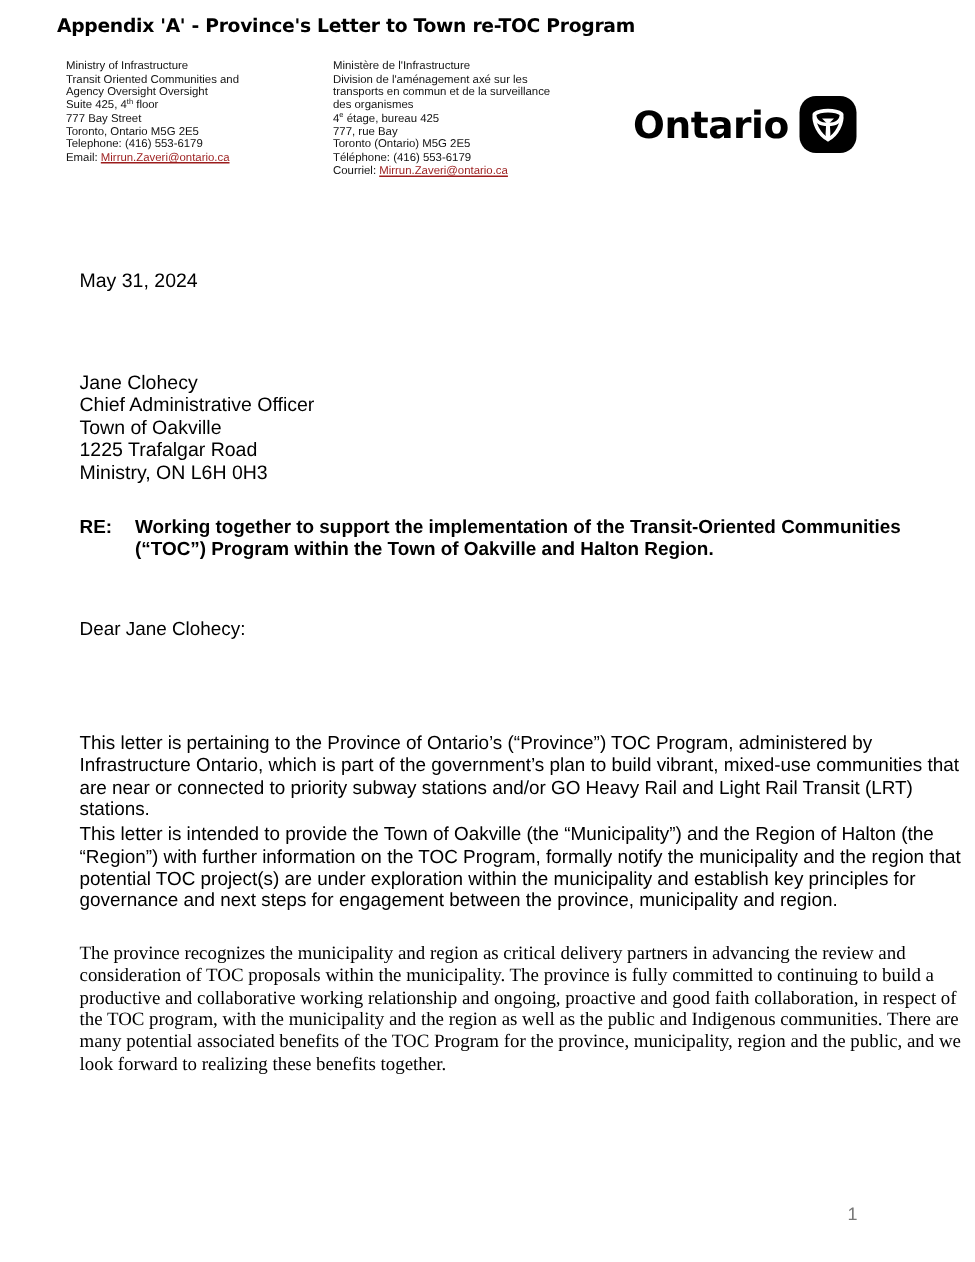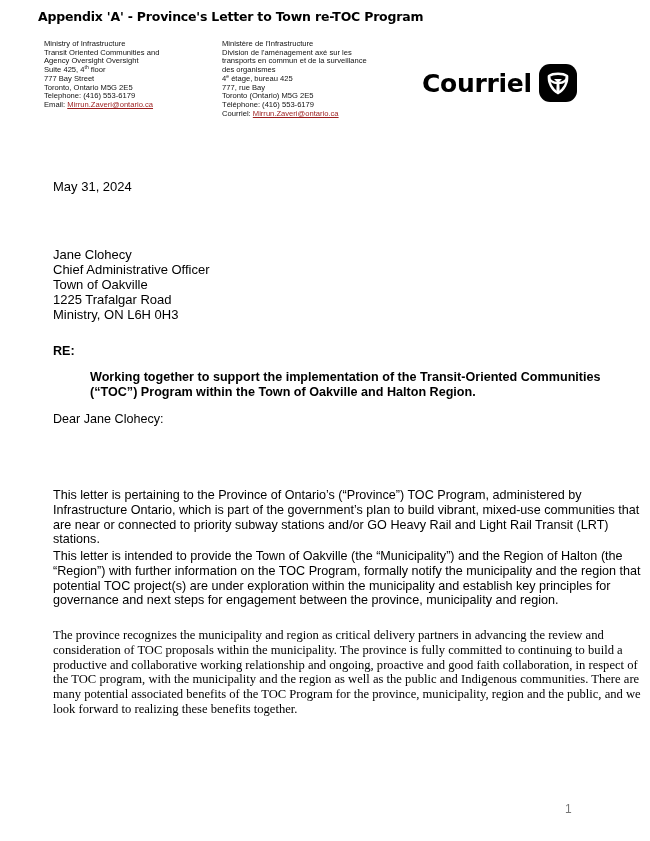--- a/index.html
+++ b/index.html
@@ -24,21 +24,21 @@
       width: 38px; height: 38px; margin-left: 7px; background: #000; border-radius: 11px;
       display: flex; align-items: center; justify-content: center;
     }
 
     .date { position: absolute; left: 53px; top: 179px; font-size: 13px; }
 
     .recipient { position: absolute; left: 53px; top: 247px; font-size: 13px; line-height: 15px; }
 
     .re { position: absolute; left: 53px; top: 344px; font-size: 12.6px; font-weight: bold; line-height: 15px; display: flex; }
     .re-label { width: 37px; }
-    .re-text { width: 560px; margin-top: 26px; }
+    .re-text { width: 560px; }
 
     .salutation { position: absolute; left: 53px; top: 412px; font-size: 12.6px; }
 
     .para { position: absolute; left: 53px; width: 590px; font-size: 12.6px; line-height: 14.8px; margin-top: 48px; }
     .p1 { top: 440px; }
     .p2 { top: 501px; }
     .p3 { top: 580px; font-family: Liberation Serif, serif; }
 
     .page-num { position: absolute; left: 565px; top: 802px; font-size: 12px; color: #777; }
   </style>
@@ -64,21 +64,21 @@
   <div>transports en commun et de la surveillance</div>
   <div>des organismes</div>
   <div><span>4</span><sup>e</sup><span> étage, bureau 425</span></div>
   <div>777, rue Bay</div>
   <div>Toronto (Ontario) M5G 2E5</div>
   <div>Téléphone: (416) 553-6179</div>
   <div><span>Courriel: </span><a>Mirrun.Zaveri@ontario.ca</a></div>
 </div>
 
 <div class="logo">
-  <span class="logo-text">Courriel</span>
+  <span class="logo-text">Ontario</span>
   <span class="logo-mark">
     <svg width="26" height="26" viewBox="0 0 26 26">
       <g fill="none" stroke="#fff" stroke-width="2.4" stroke-linejoin="round">
         <path d="M4 6 C8 3 18 3 22 6 C22 11 18 13 13 13 C8 13 4 11 4 6 Z"></path>
         <path d="M4 6 C3 12 7 20 13 23 C14 18 13 15 13 13"></path>
         <path d="M22 6 C23 12 19 20 13 23 C12 18 13 15 13 13"></path>
       </g>
       <path d="M9 9 L13 13 L17 9 Z" fill="#fff"></path>
     </svg>
   </span>

